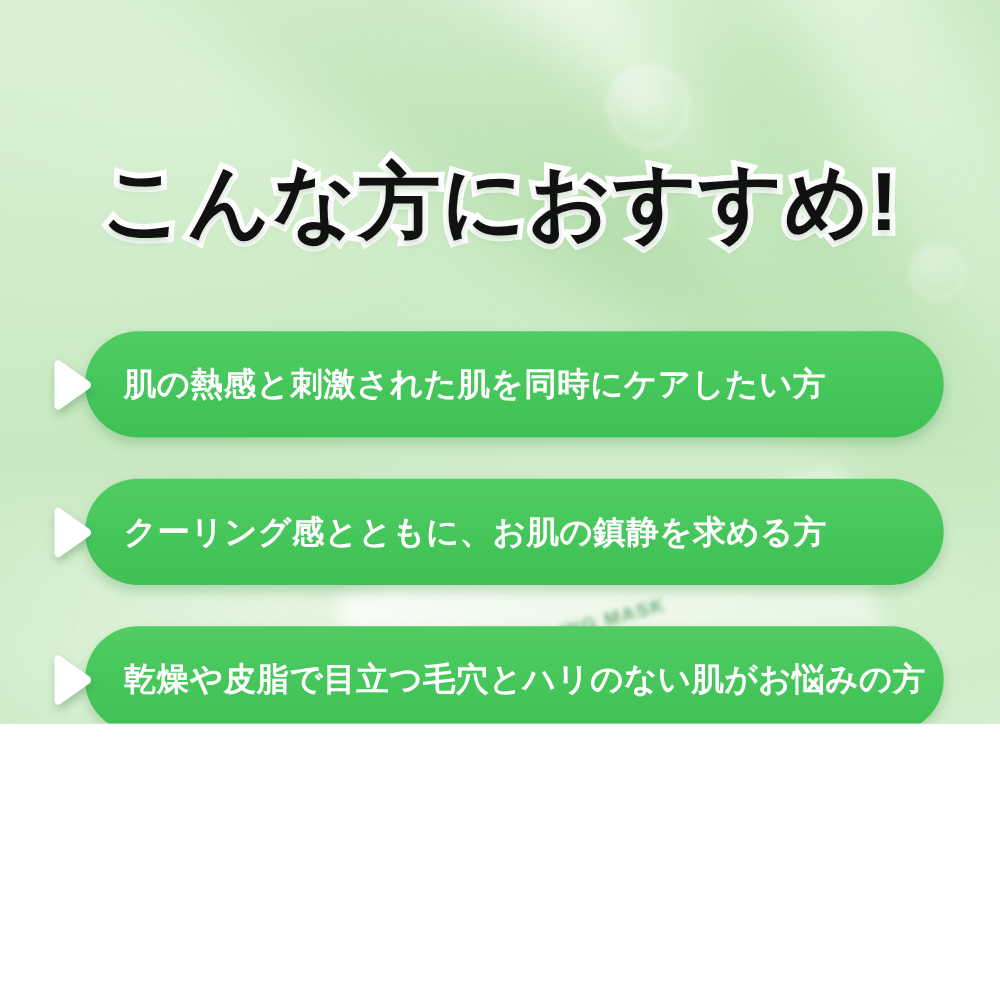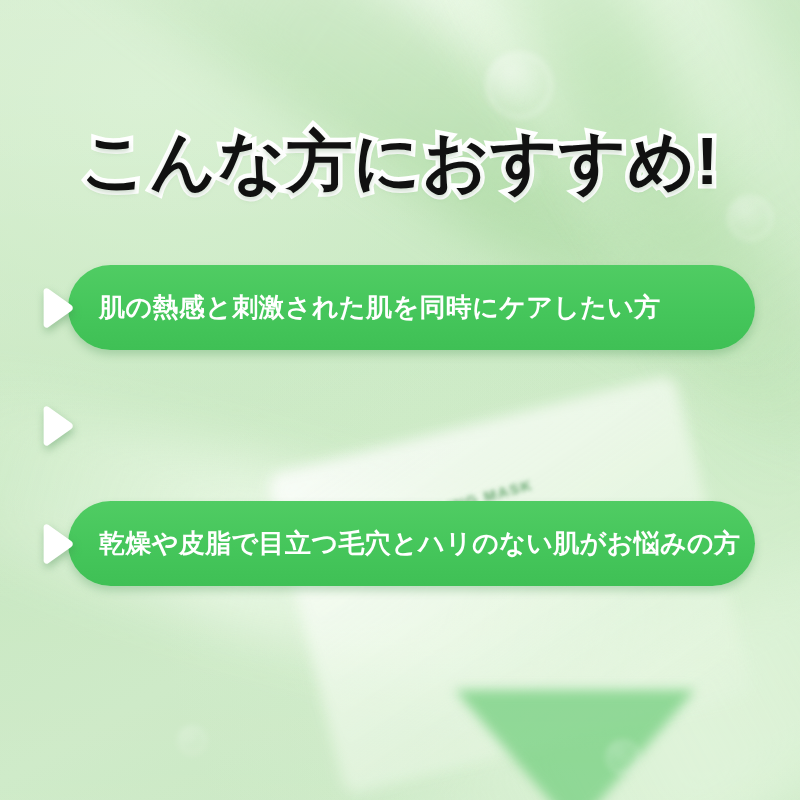--- a/index.html
+++ b/index.html
@@ -9,21 +9,21 @@
     background: #ffffff;
   }
 
   body {
     font-family: "Liberation Sans", "DejaVu Sans", sans-serif;
   }
 
   #banner {
     position: relative;
     width: 800px;
-    height: 800px;
+    height: 579px;
     overflow: hidden;
     background: #c6e6c0;
     isolation: isolate;
   }
 
   
   .bg-layer {
     position: absolute;
     inset: 0;
     pointer-events: none;
@@ -243,20 +243,23 @@
       </div>
       <span class="bullet-arrow">
         <svg viewBox="0 0 36 40" xmlns="http://www.w3.org/2000/svg" aria-hidden="true">
           <path d="M5.6 3.4 C5.6 0.8 8.2 -0.6 10.3 0.8 L33.2 17.0 C35.3 18.5 35.3 21.5 33.2 23.0 L10.3 39.2 C8.2 40.6 5.6 39.2 5.6 36.6 Z" fill="#ffffff"></path>
         </svg>
       </span>
     </div>
 
 
     <div class="bullet-row">
+      <div class="bullet-pill">
+        <span class="bullet-text">クーリング感とともに、お肌の鎮静を求める方</span>
+      </div>
       <span class="bullet-arrow">
         <svg viewBox="0 0 36 40" xmlns="http://www.w3.org/2000/svg" aria-hidden="true">
           <path d="M5.6 3.4 C5.6 0.8 8.2 -0.6 10.3 0.8 L33.2 17.0 C35.3 18.5 35.3 21.5 33.2 23.0 L10.3 39.2 C8.2 40.6 5.6 39.2 5.6 36.6 Z" fill="#ffffff"></path>
         </svg>
       </span>
     </div>
 
     <div class="bullet-row">
       <div class="bullet-pill">
         <span class="bullet-text">乾燥や皮脂で目立つ毛穴とハリのない肌がお悩みの方</span>

